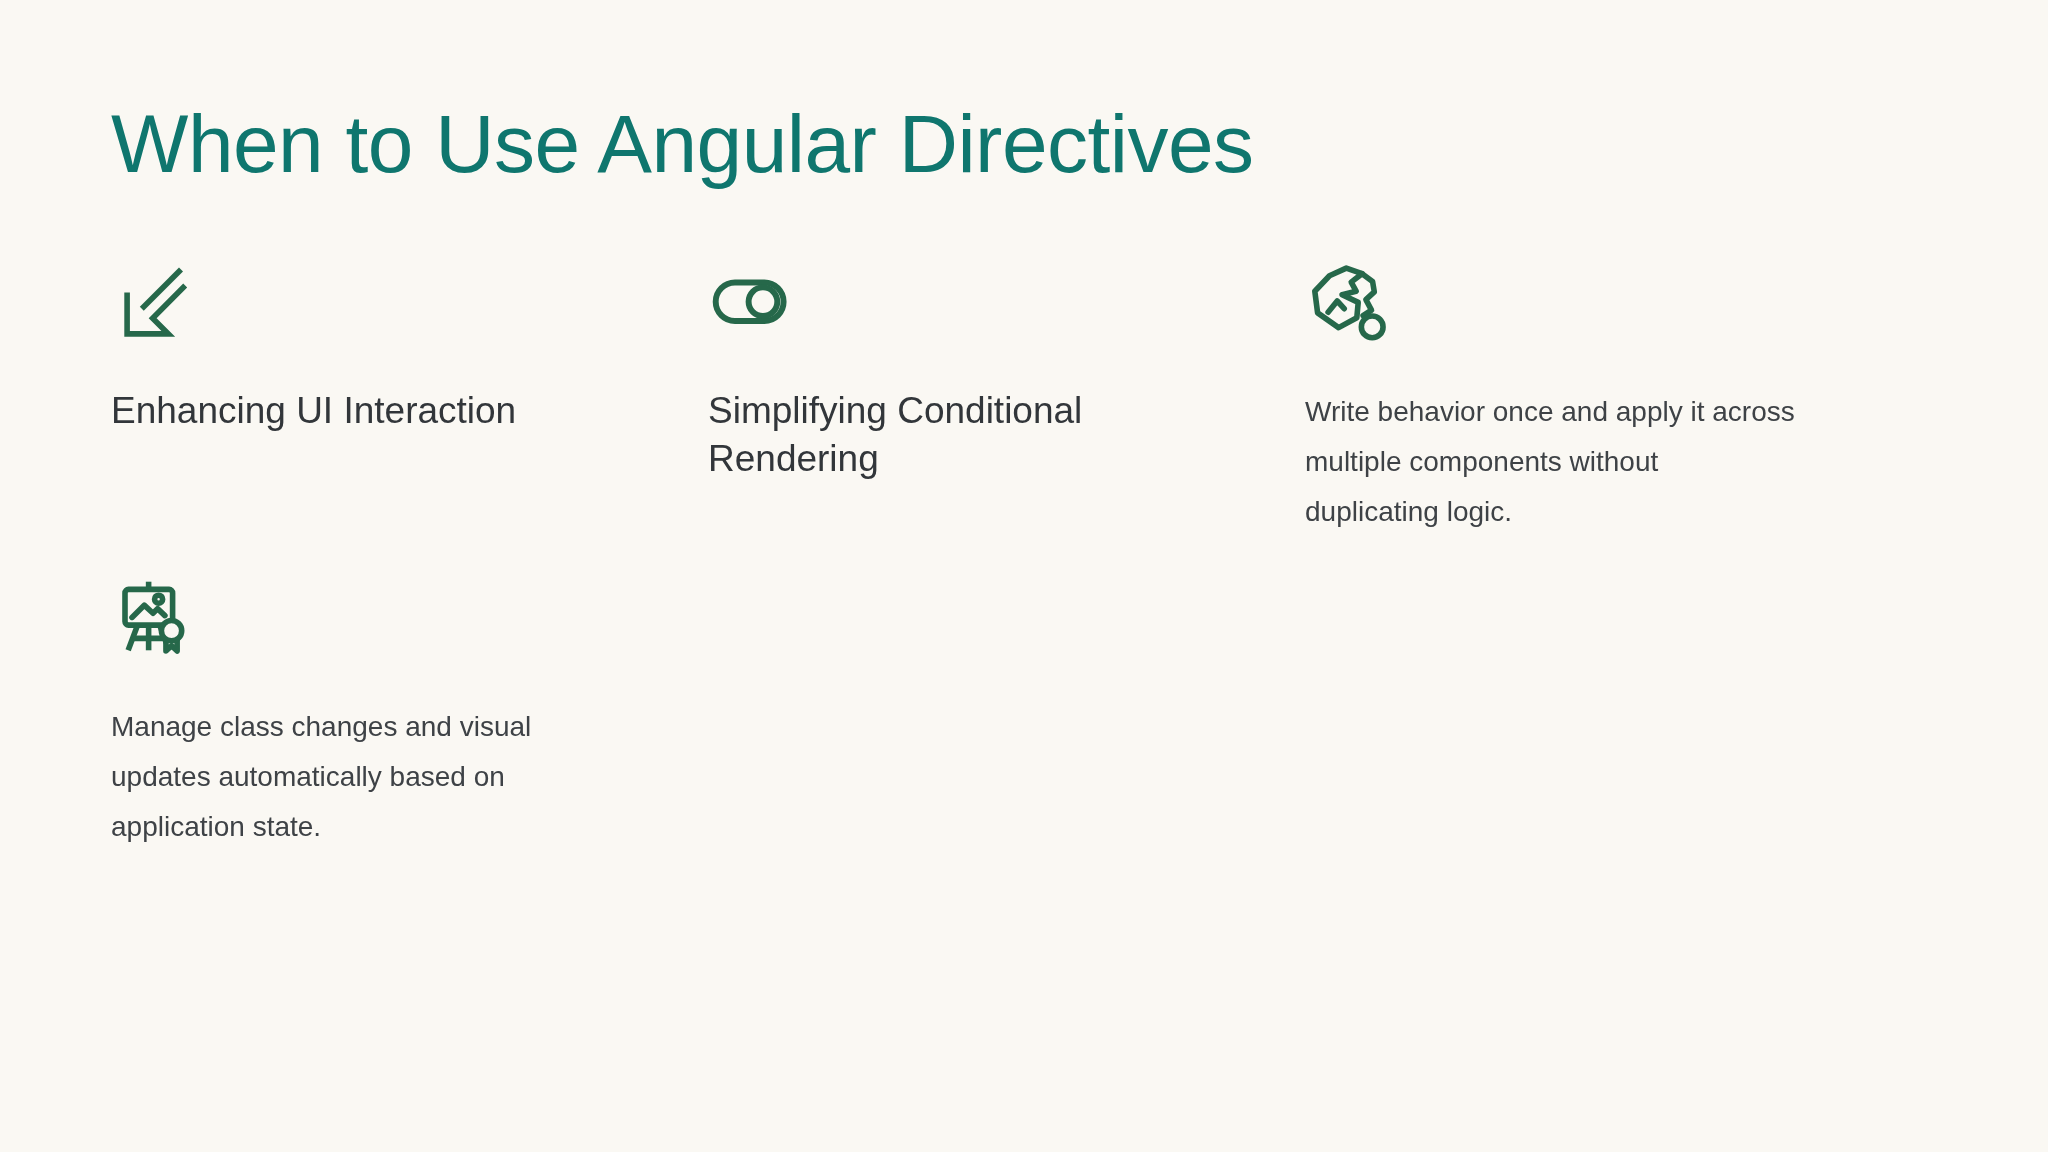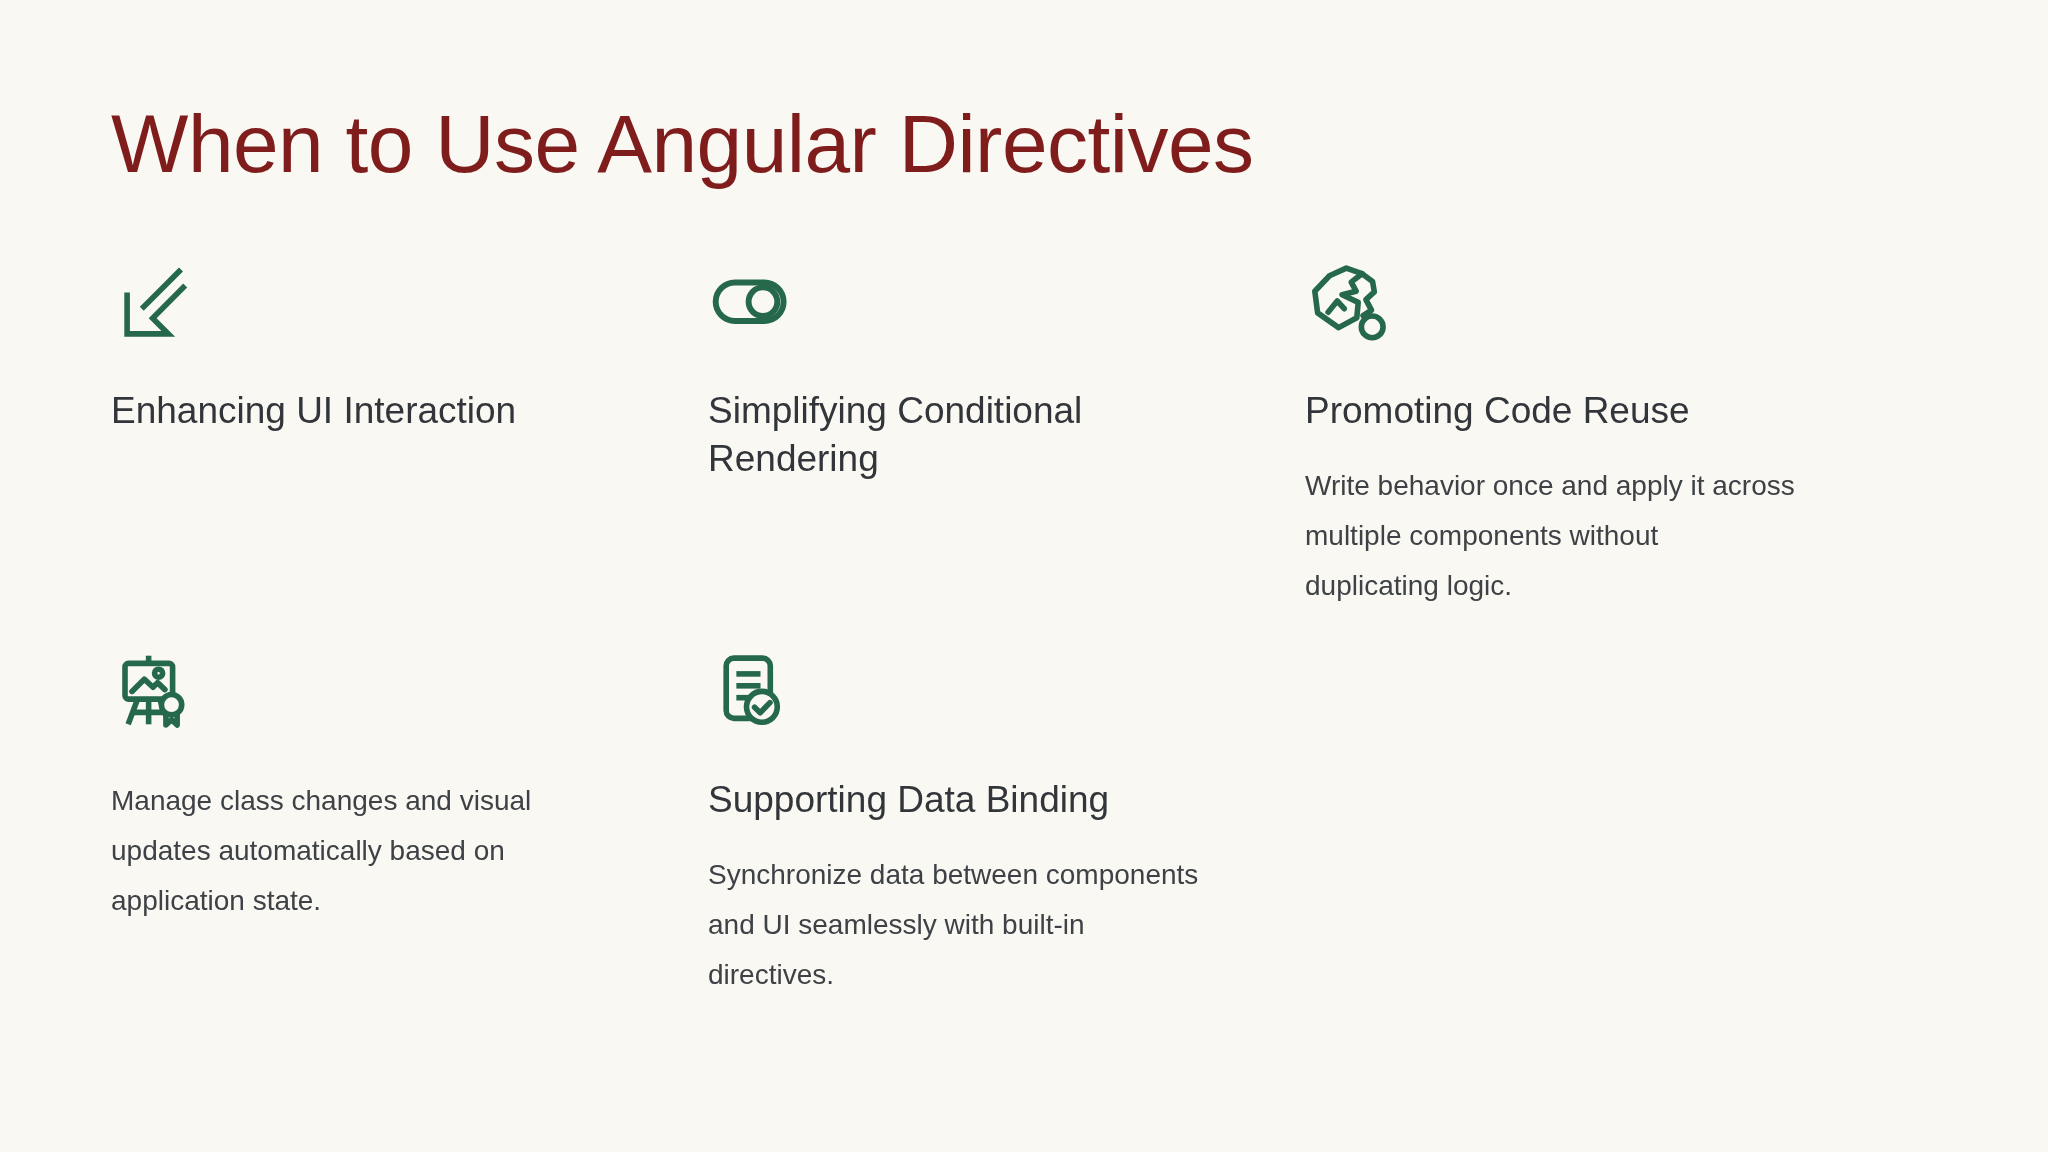--- a/index.html
+++ b/index.html
@@ -11,21 +11,21 @@
     box-sizing:border-box;
   }
   .page{
     padding:95px 80px 0 111px;
   }
   h1.page-title{
     margin:0;
     font-size:82px;
     font-weight:400;
     letter-spacing:-0.5px;
-    color:#7f1d1d;
+    color:#0f766e;
     line-height:1.2;
   }
   .cards-grid{
     margin-top:66px;
     display:grid;
     grid-template-columns:560px 560px 560px;
     column-gap:62px;
     row-gap:54px;
     gap:37px;
   }
@@ -93,21 +93,20 @@
 
     <div class="card">
       <div class="card-icon">
         <svg viewBox="0 0 24 24">
           <path class="rnd" d="M7 4.8 L11.8 2.6 L16.3 4.2 L13.2 6.6 L14.6 9.2 L10.6 10.2 L15.2 12.4 L14.8 16.8 L9.6 19.6 L3.6 15.4 L2.8 9.2 Z"></path>
           <path class="rnd" d="M16.3 4.2 L19.3 6.4 L19.8 9.4 L17.4 11.6 L19 14.6 L16.6 16.2"></path>
           <path class="rnd" d="M6.6 15.2 L9.2 12 L11.2 14.2"></path>
           <circle cx="19.2" cy="19.4" r="3.1"></circle>
         </svg>
       </div>
-      <h2 class="card-title">Promoting Code Reuse</h2>
       <p class="card-desc">Write behavior once and apply it across
 multiple components without
 duplicating logic.</p>
     </div>
 
     <div class="card">
       <div class="card-icon">
         <svg viewBox="0 0 24 24">
           <path d="M10.75 2.2 L10.75 4.4"></path>
           <rect class="rnd" x="4" y="4.4" width="13.6" height="10.2" rx="1"></rect>
@@ -119,32 +118,16 @@
           <path d="M6.2 18.4 L15.3 18.4"></path>
           <path class="bgfill rnd" d="M15.7 18.4 L15.7 22 L17.3 20.5 L18.9 22 L18.9 18.4 Z"></path>
           <circle class="bgfill" cx="17.3" cy="16.2" r="2.9"></circle>
         </svg>
       </div>
       <p class="card-desc">Manage class changes and visual
 updates automatically based on
 application state.</p>
     </div>
 
-    <div class="card">
-      <div class="card-icon">
-        <svg viewBox="0 0 24 24">
-          <rect class="rnd" x="5.2" y="2.9" width="12.6" height="17.2" rx="2.2"></rect>
-          <path d="M8.1 7.4 L15 7.4"></path>
-          <path d="M8.1 10.8 L15 10.8"></path>
-          <path d="M8.1 14.2 L12.6 14.2"></path>
-          <circle class="bgfill" cx="15.4" cy="16.8" r="4.4"></circle>
-          <path class="rnd" d="M13.3 16.9 L14.9 18.5 L17.7 15.6"></path>
-        </svg>
-      </div>
-      <h2 class="card-title">Supporting Data Binding</h2>
-      <p class="card-desc">Synchronize data between components
-and UI seamlessly with built-in
-directives.</p>
-    </div>
 
     <div class="card"></div>
   </div>
 </div>
 
 </body></html>

